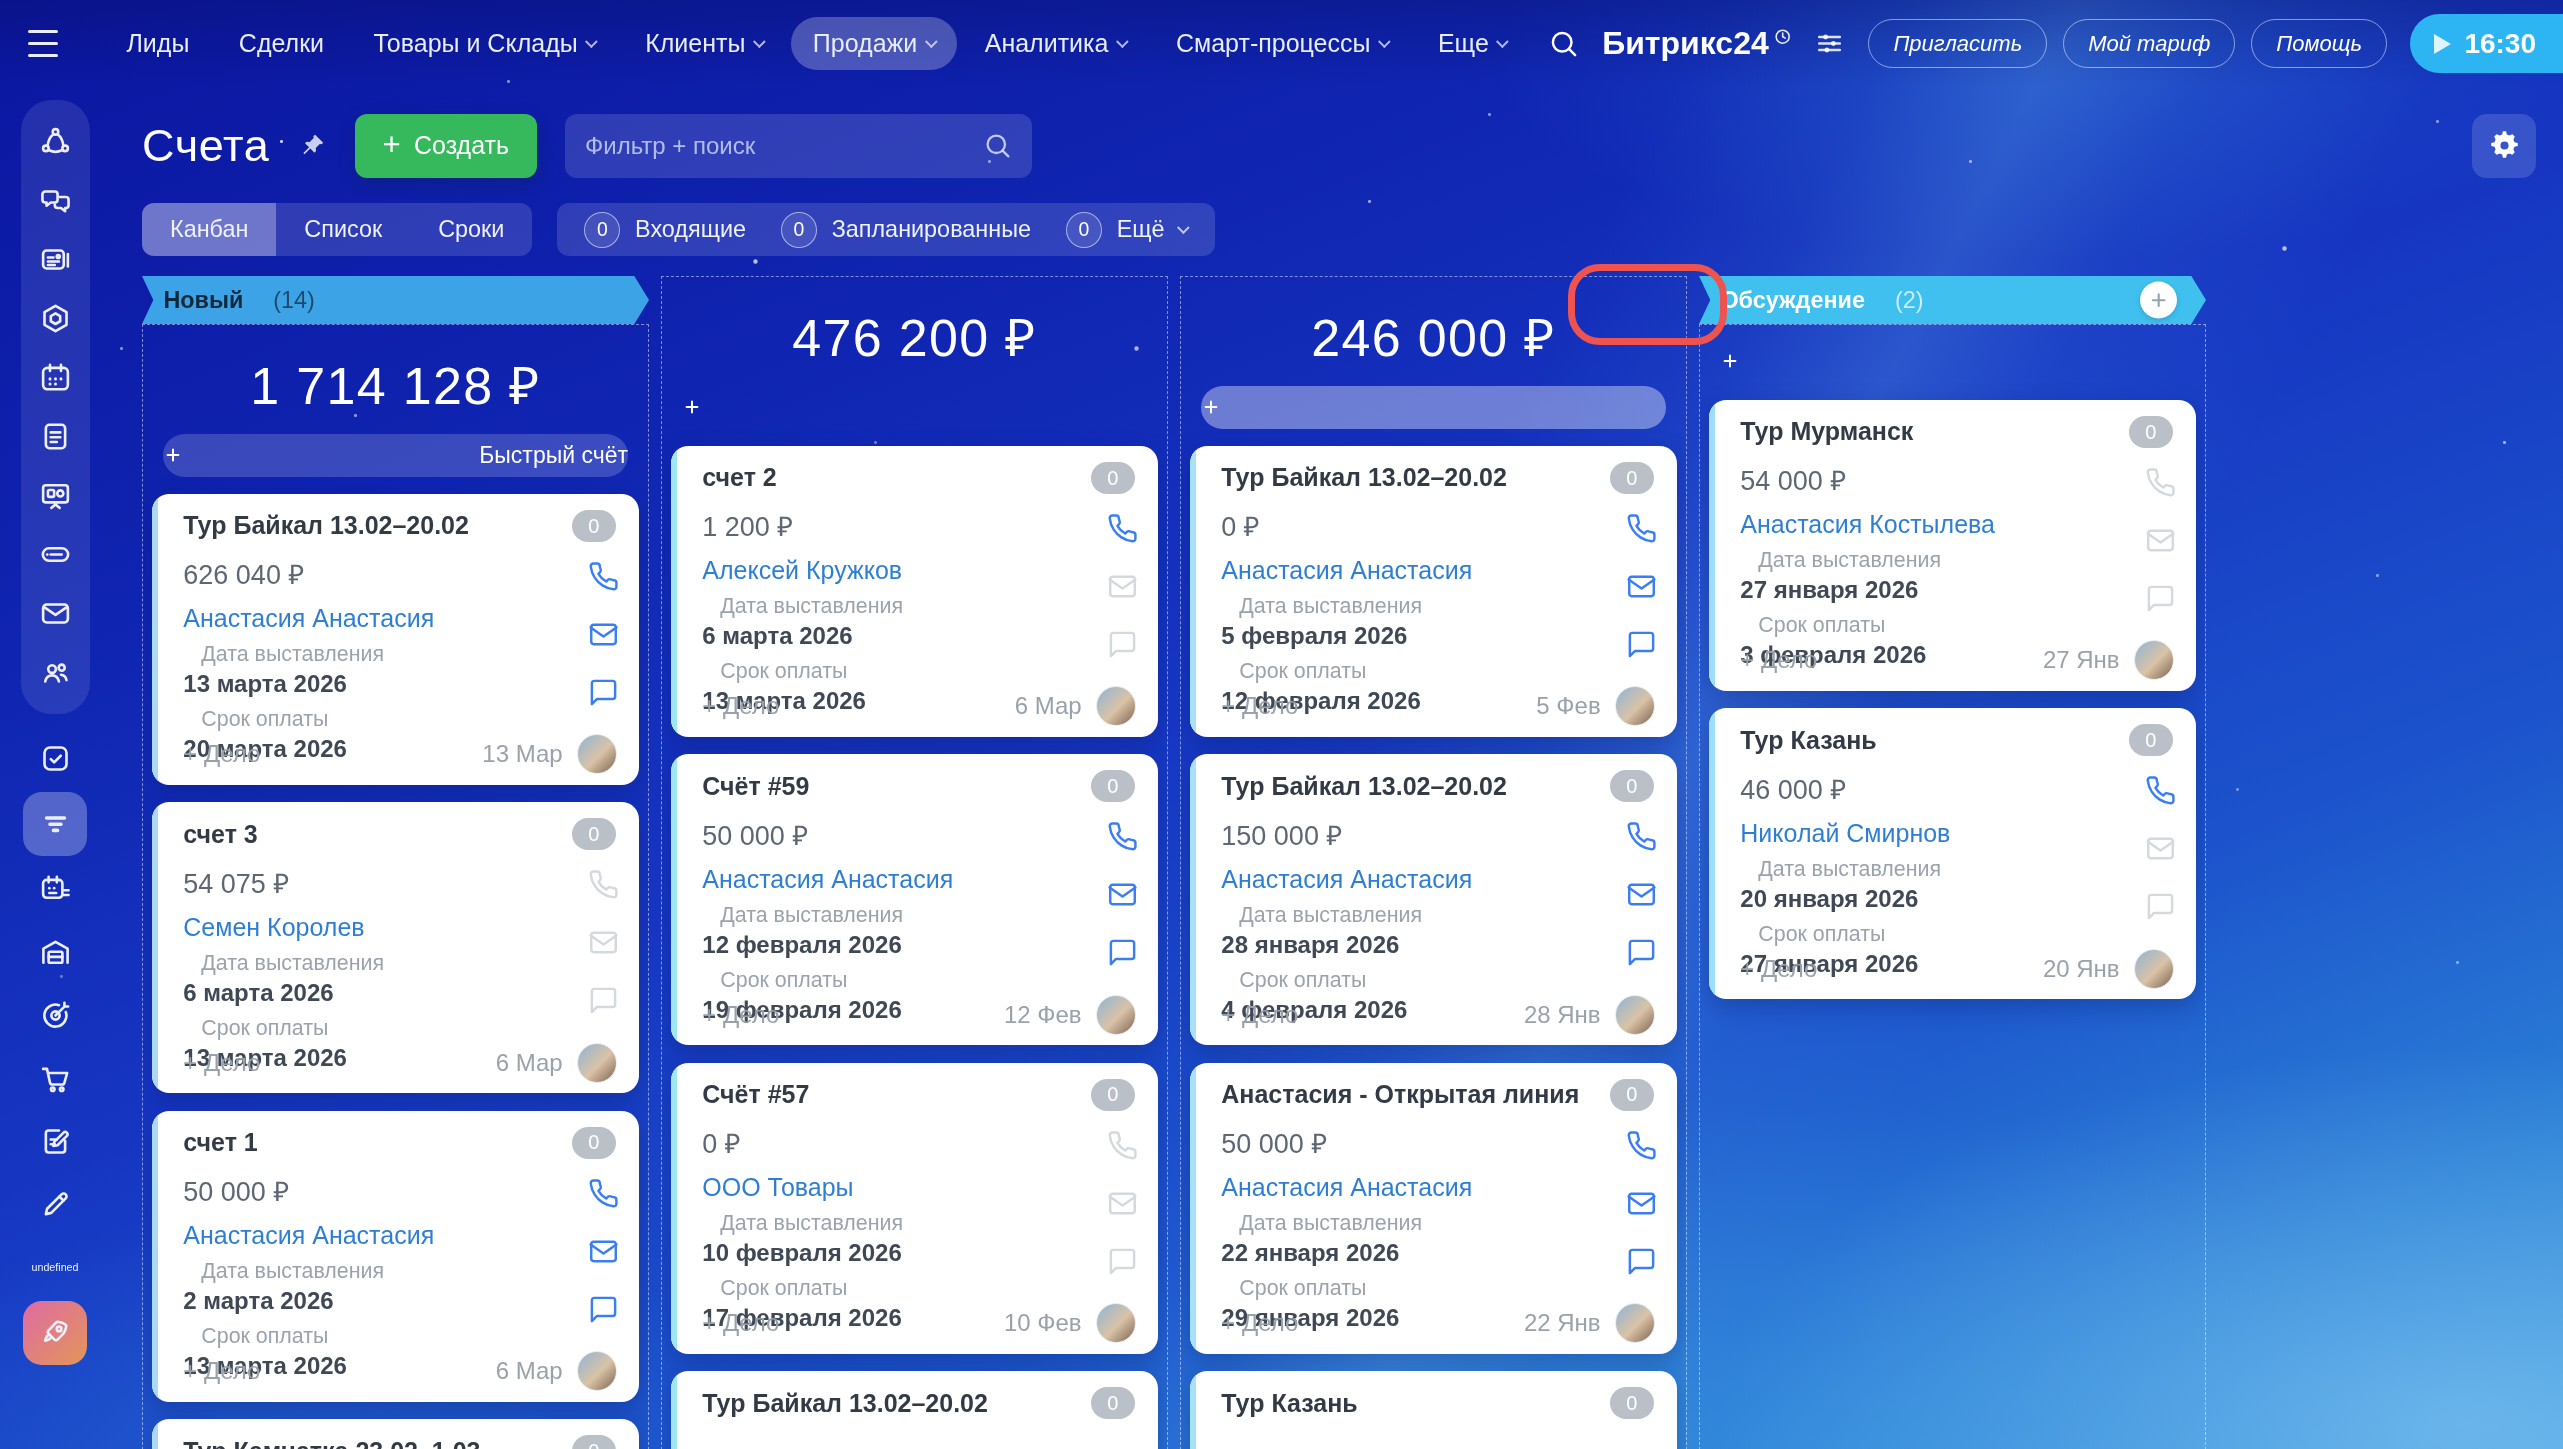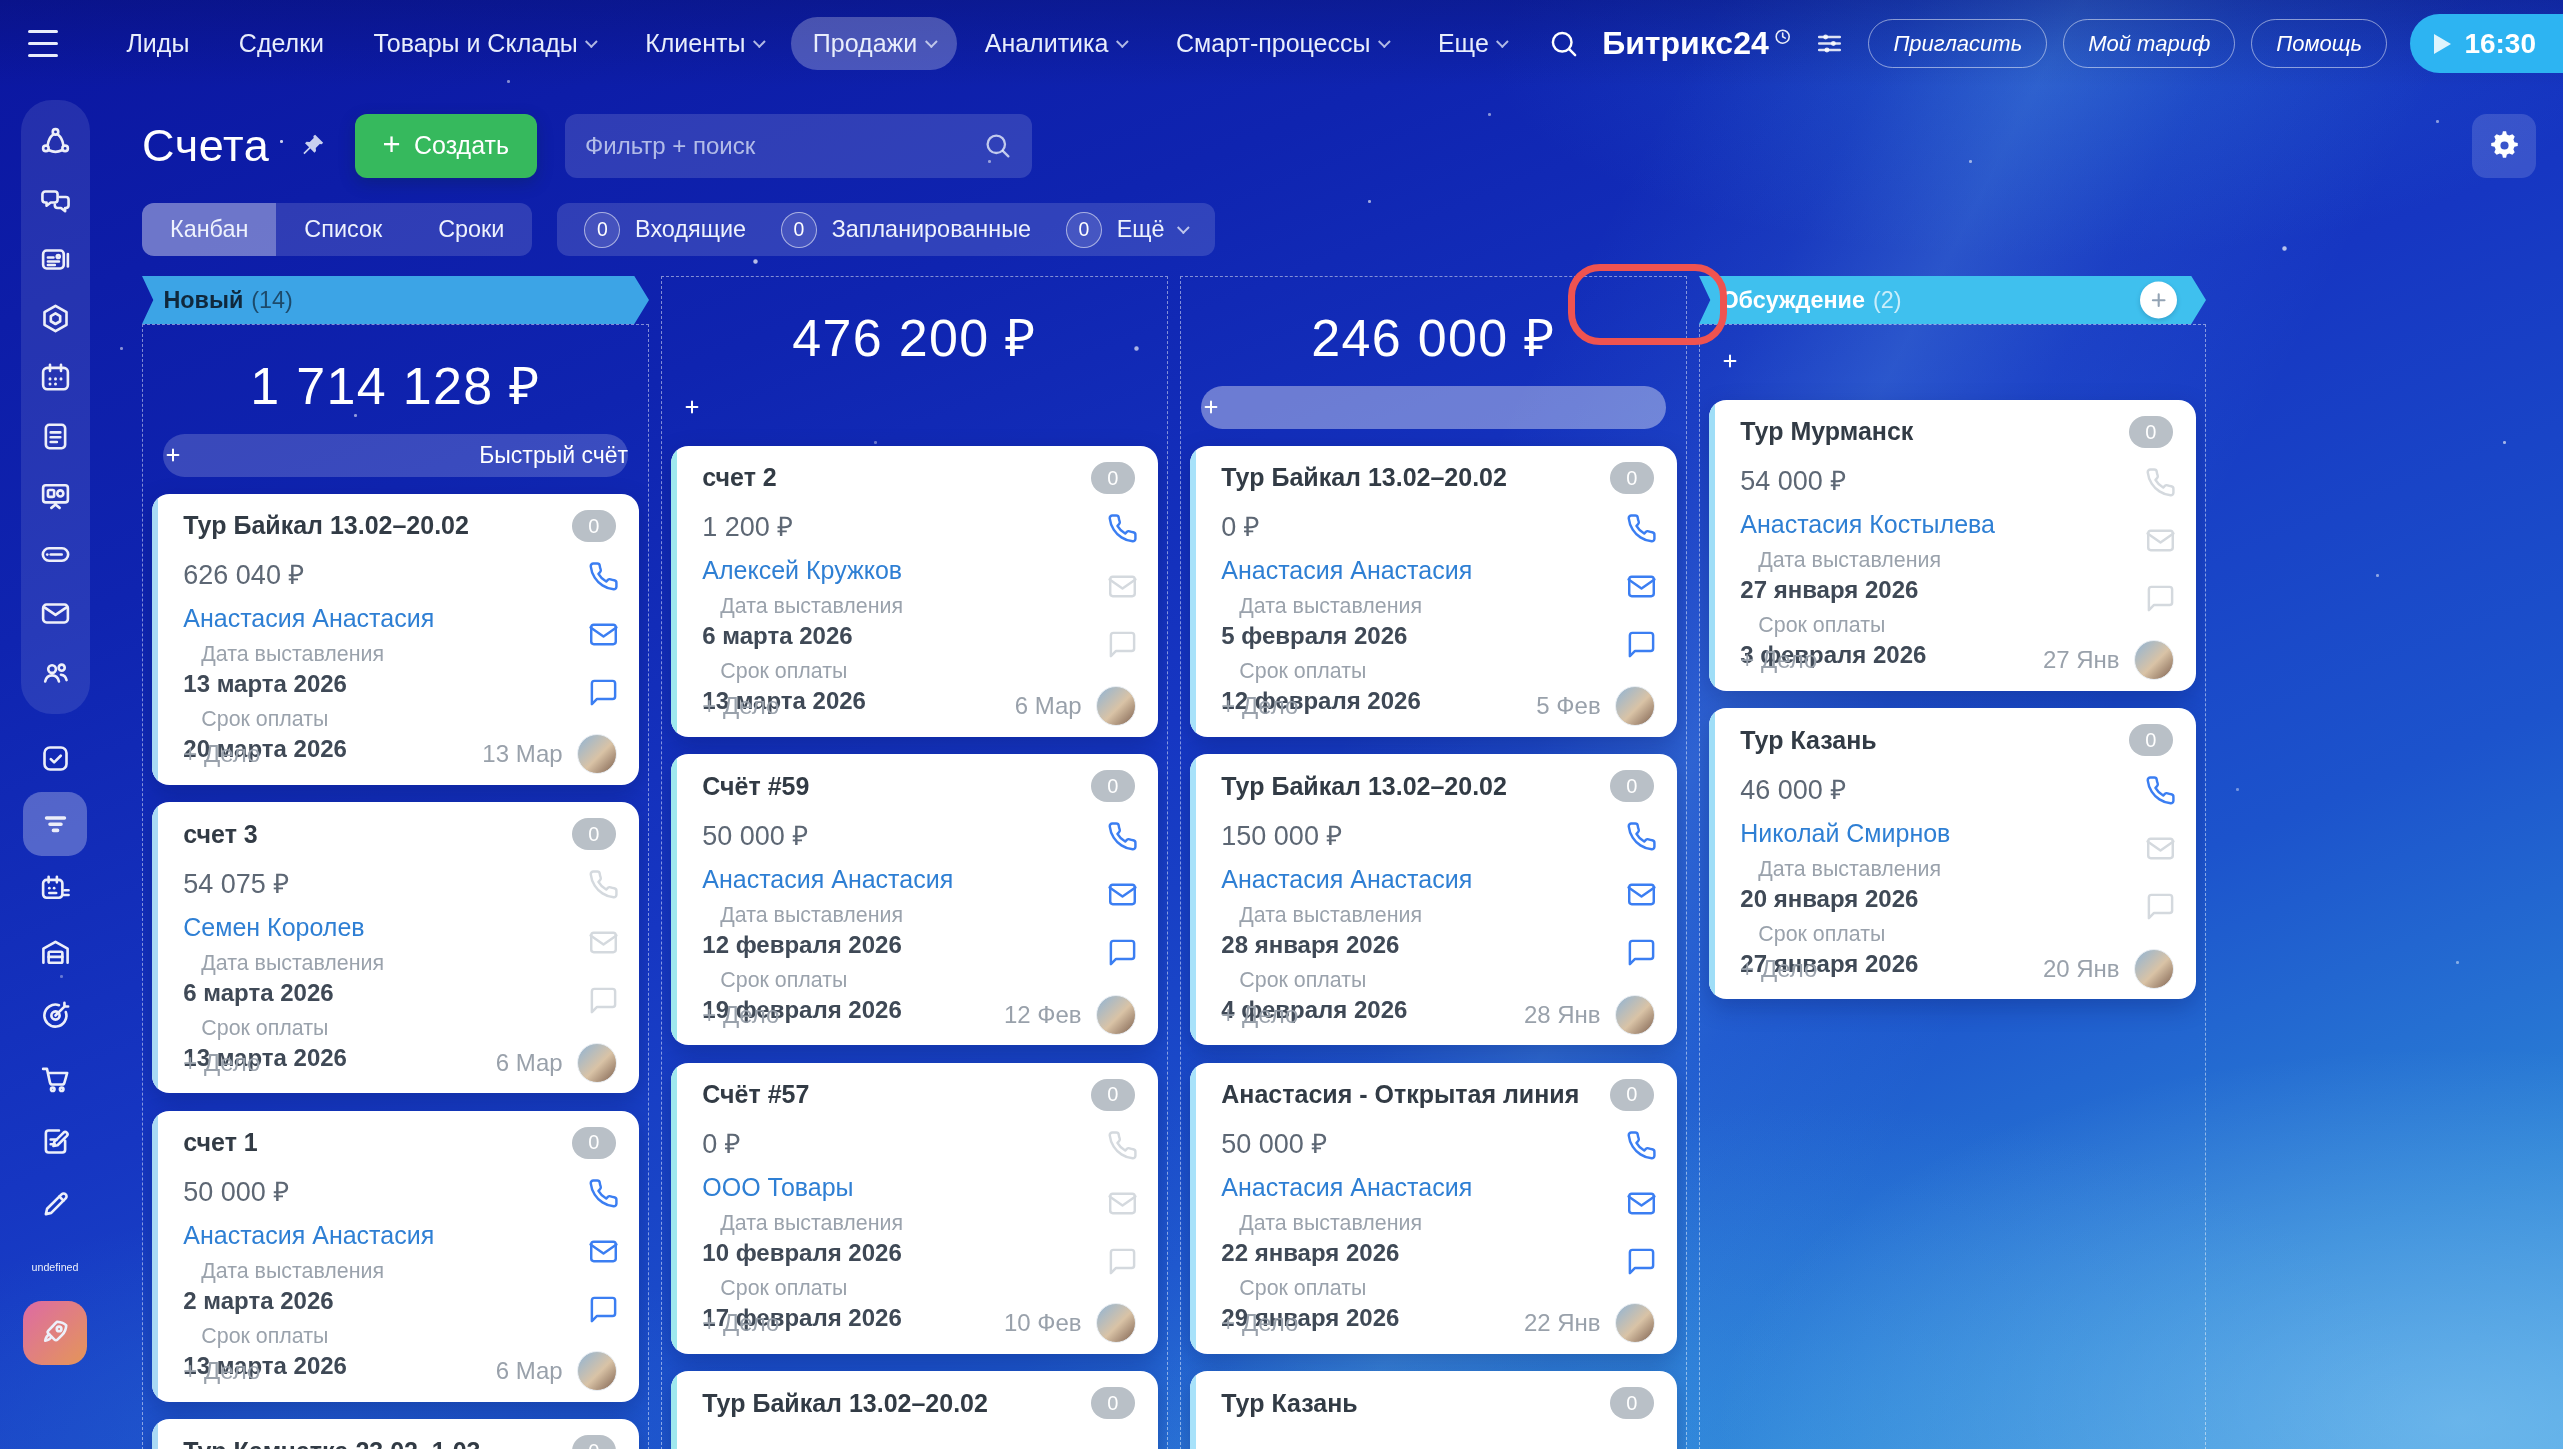--- a/index.html
+++ b/index.html
@@ -82,21 +82,21 @@
   .count-badge { width:36px; height:36px; border-radius:50%; border:1.3px solid rgba(255,255,255,.55); background:rgba(255,255,255,.10); display:flex; align-items:center; justify-content:center; font-size:19.4px; color:#fff; }
   .toolbar-right { margin-left:auto; display:flex; gap:18.7px; }
   .tb-btn { background:rgba(255,255,255,.16); border:none; border-radius:12px; height:55px; display:flex; align-items:center; padding:0 25px; color:#fff; font-size:24px; gap:17.4px; cursor:pointer; white-space:nowrap; }
   .vdiv { width:1.3px; height:31px; background:rgba(255,255,255,.35); }
   .tb-btn .chev { opacity:.9; }
 
   
   .board { position:absolute; left:142px; top:276px; bottom:0; display:flex; gap:12px; z-index:5; }
   .kcol { width:507px; display:flex; flex-direction:column; position:relative; }
   .kcol-header { height:48px; flex:none; display:flex; align-items:center; padding:0 47px 0 21.4px; font-size:23.4px; font-weight:700; position:relative;
-    clip-path:polygon(0 0, calc(100% - 14.7px) 0, 100% 50%, calc(100% - 14.7px) 100%, 0 100%, 11.3px 50%); cursor:pointer; }
+    clip-path:polygon(0 0, calc(100% - 14.7px) 0, 100% 50%, calc(100% - 14.7px) 100%, 0 100%, 11.3px 50%); cursor:pointer;gap:22px; }
   .kcol:first-child .kcol-header { clip-path:polygon(0 0, calc(100% - 14.7px) 0, 100% 50%, calc(100% - 14.7px) 100%, 0 100%); border-radius:6.7px 0 0 6.7px; }
   .kcol-header .ccount { font-weight:400; opacity:.72; margin-left:8px; }
   .hdr-actions { position:absolute; right:29px; top:50%; transform:translateY(-50%); display:flex; align-items:center; gap:12px; }
   .hdr-pencil { color:rgba(30,60,95,.55); cursor:pointer; }
   .plus-circle { width:37px; height:37px; border-radius:50%; background:#fff; display:flex; align-items:center; justify-content:center; color:#93a3b4; cursor:pointer; box-shadow:0 2px 5.3px rgba(10,30,60,.18); }
   .kcol-body { flex:1; border-left:1.3px dashed rgba(255,255,255,.48); border-right:1.3px dashed rgba(255,255,255,.48); border-top:1.3px dashed rgba(255,255,255,.48); padding:0 5.3px; overflow:hidden; display:flex; flex-direction:column; }
   .ksum { text-align:center; color:#fff; font-size:52px; font-weight:300; letter-spacing:1.3px; margin-top:23px; }
   .kadd { margin:14.7px 14.7px 0; height:43px; flex:none; border-radius:27px; display:flex; align-items:center; justify-content:space-between; color:#fff; font-size:23px; gap:12px; cursor:pointer; }
   .kadd.quick { background:rgba(255,255,255,.18); }
   .kadd.plus-pill { background:rgba(255,255,255,.38); }

